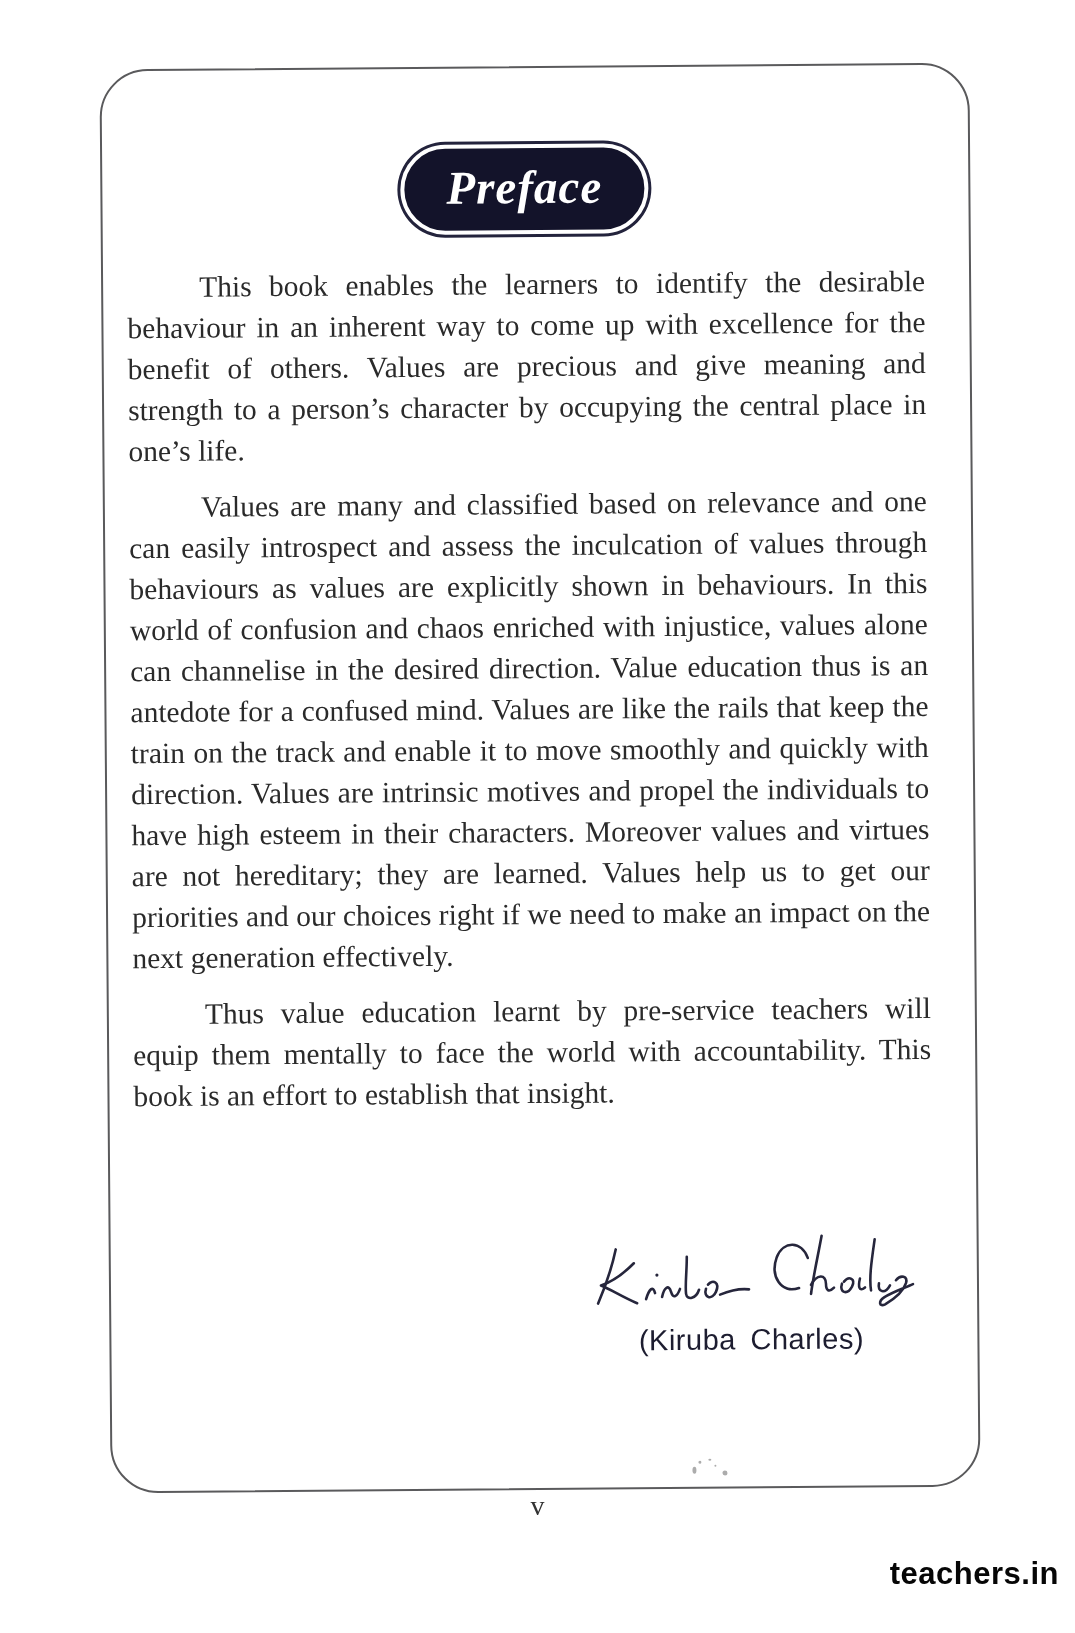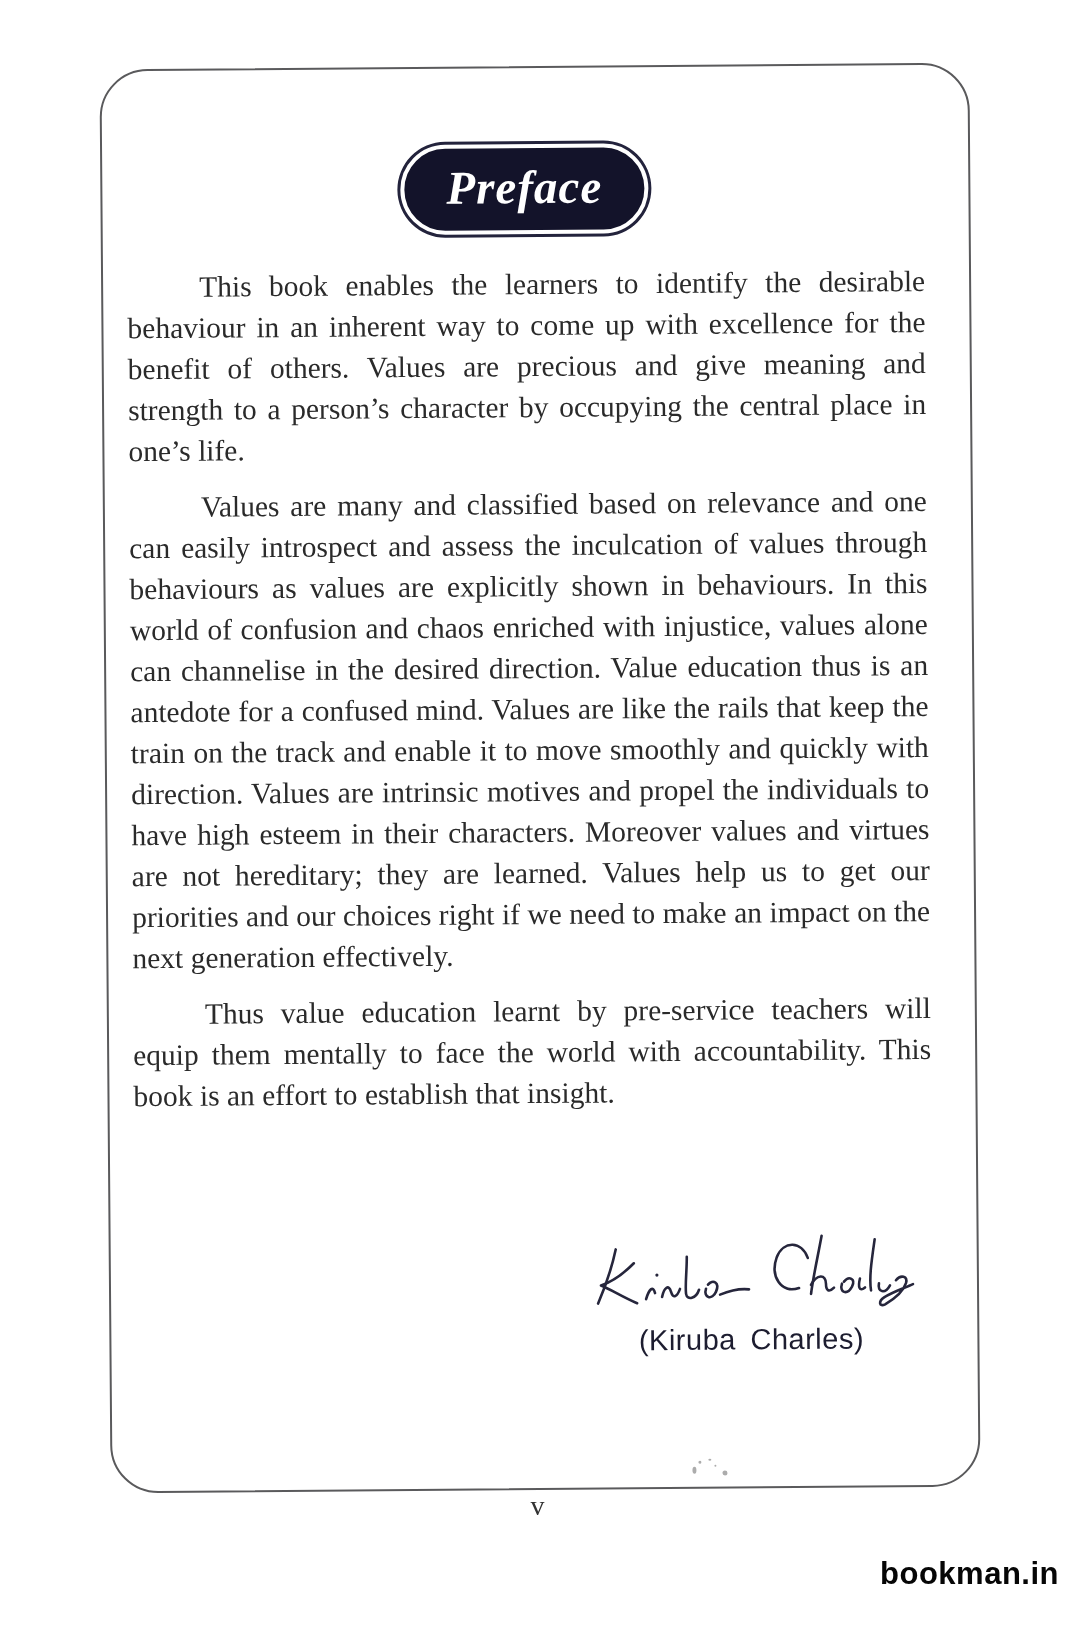--- a/index.html
+++ b/index.html
@@ -176,13 +176,13 @@
       <i></i>
       <i></i>
       <i></i>
       <i></i>
   </div>
 
 </div>
 
 <div class="page-number">v</div>
 
-<div class="watermark">bookman.in</div>
+<div class="watermark">teachers.in</div>
 
 </body></html>

